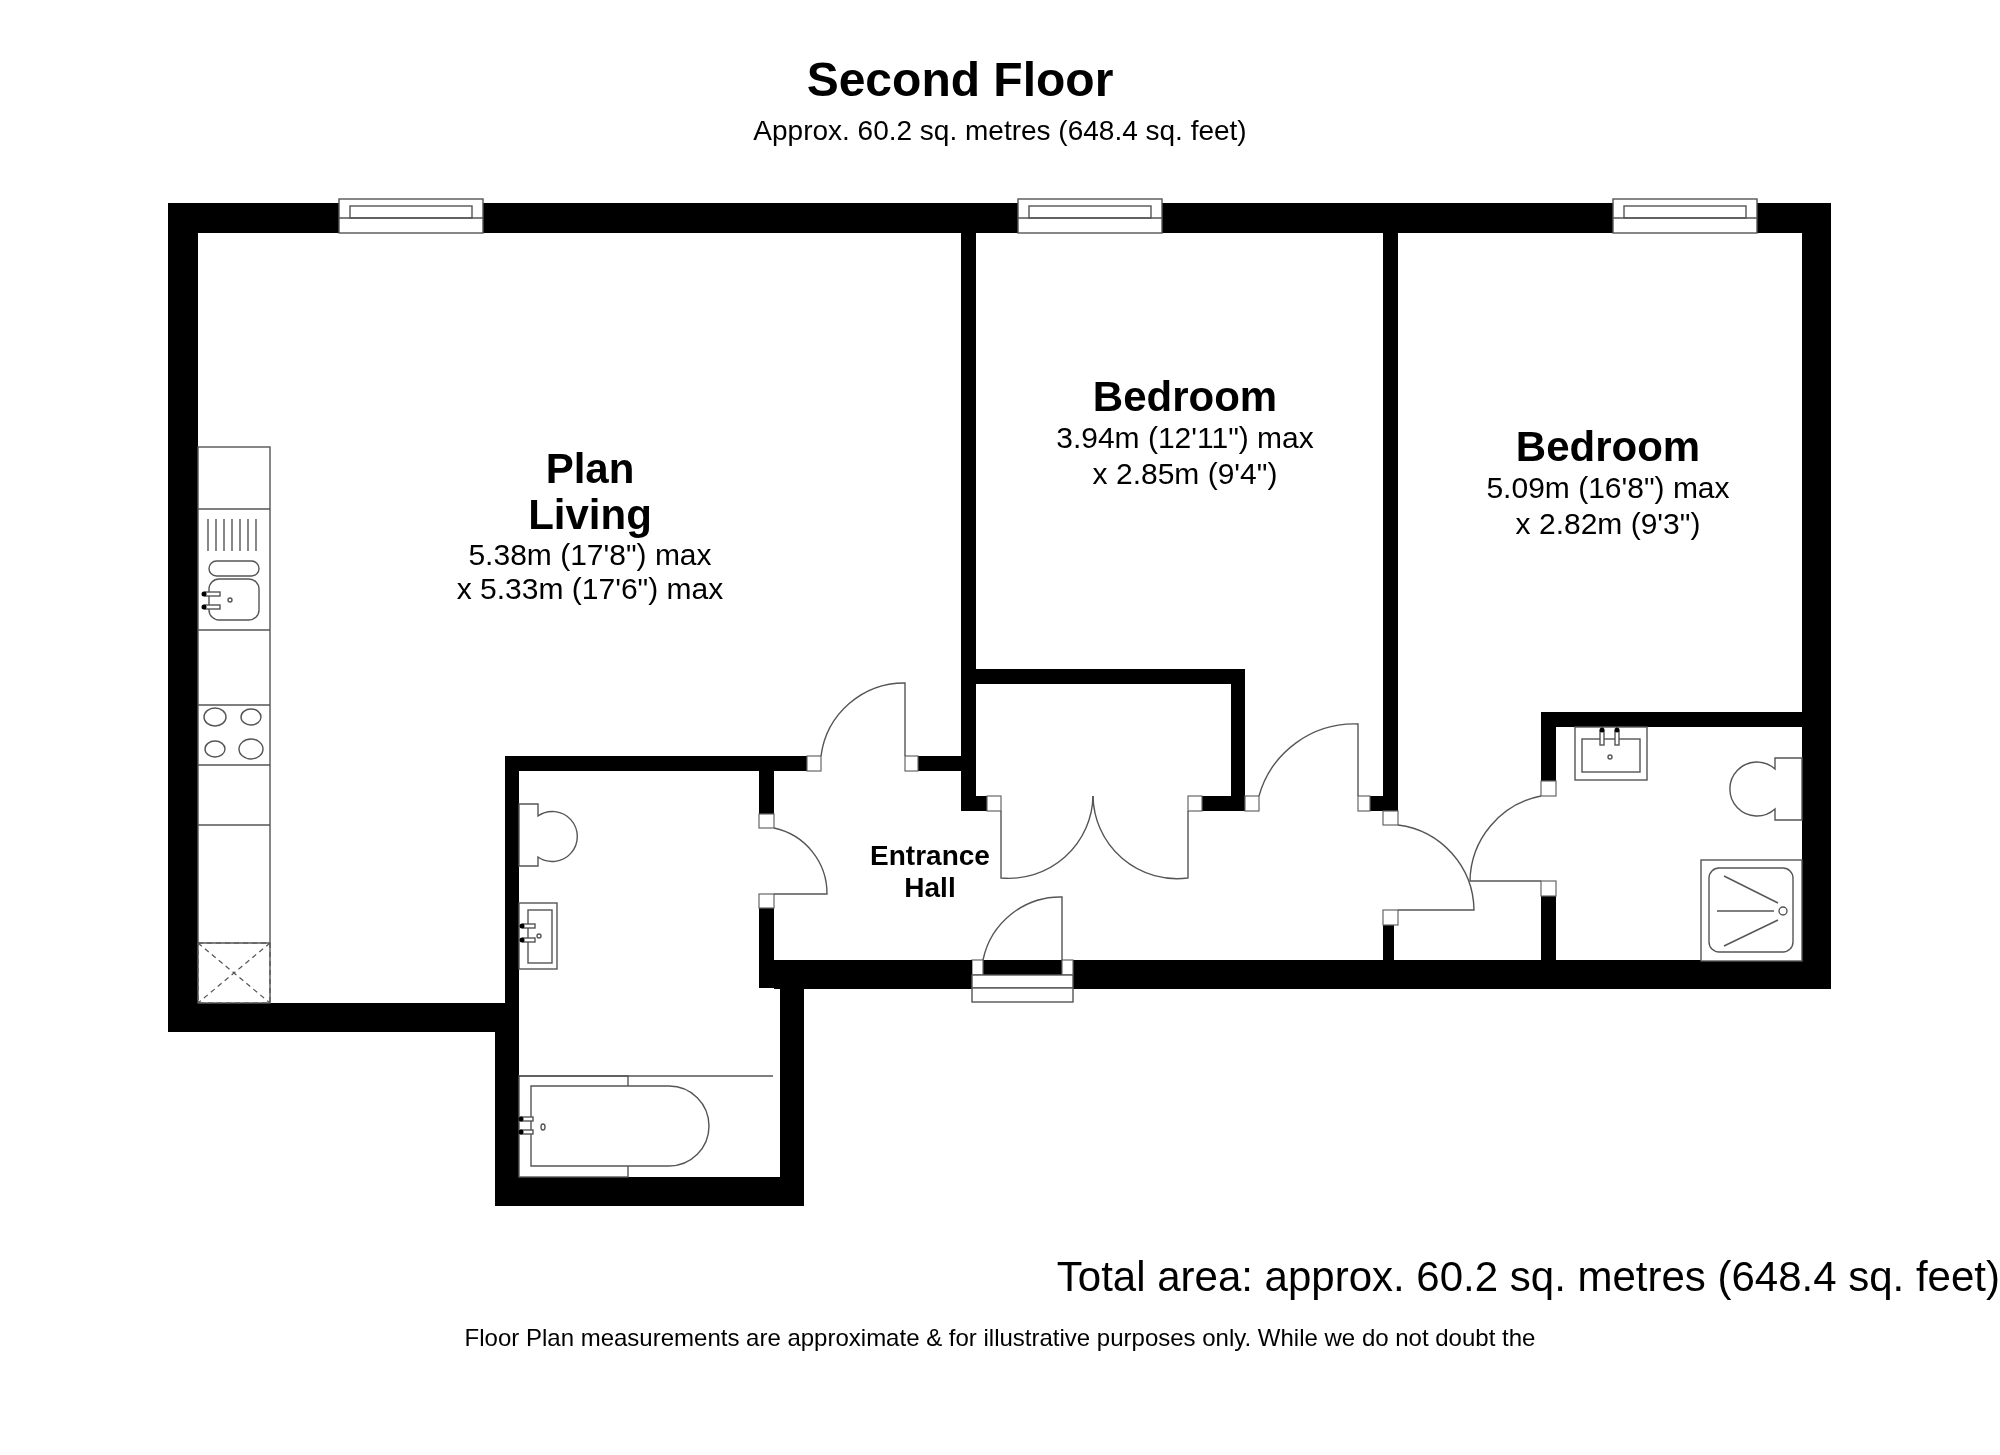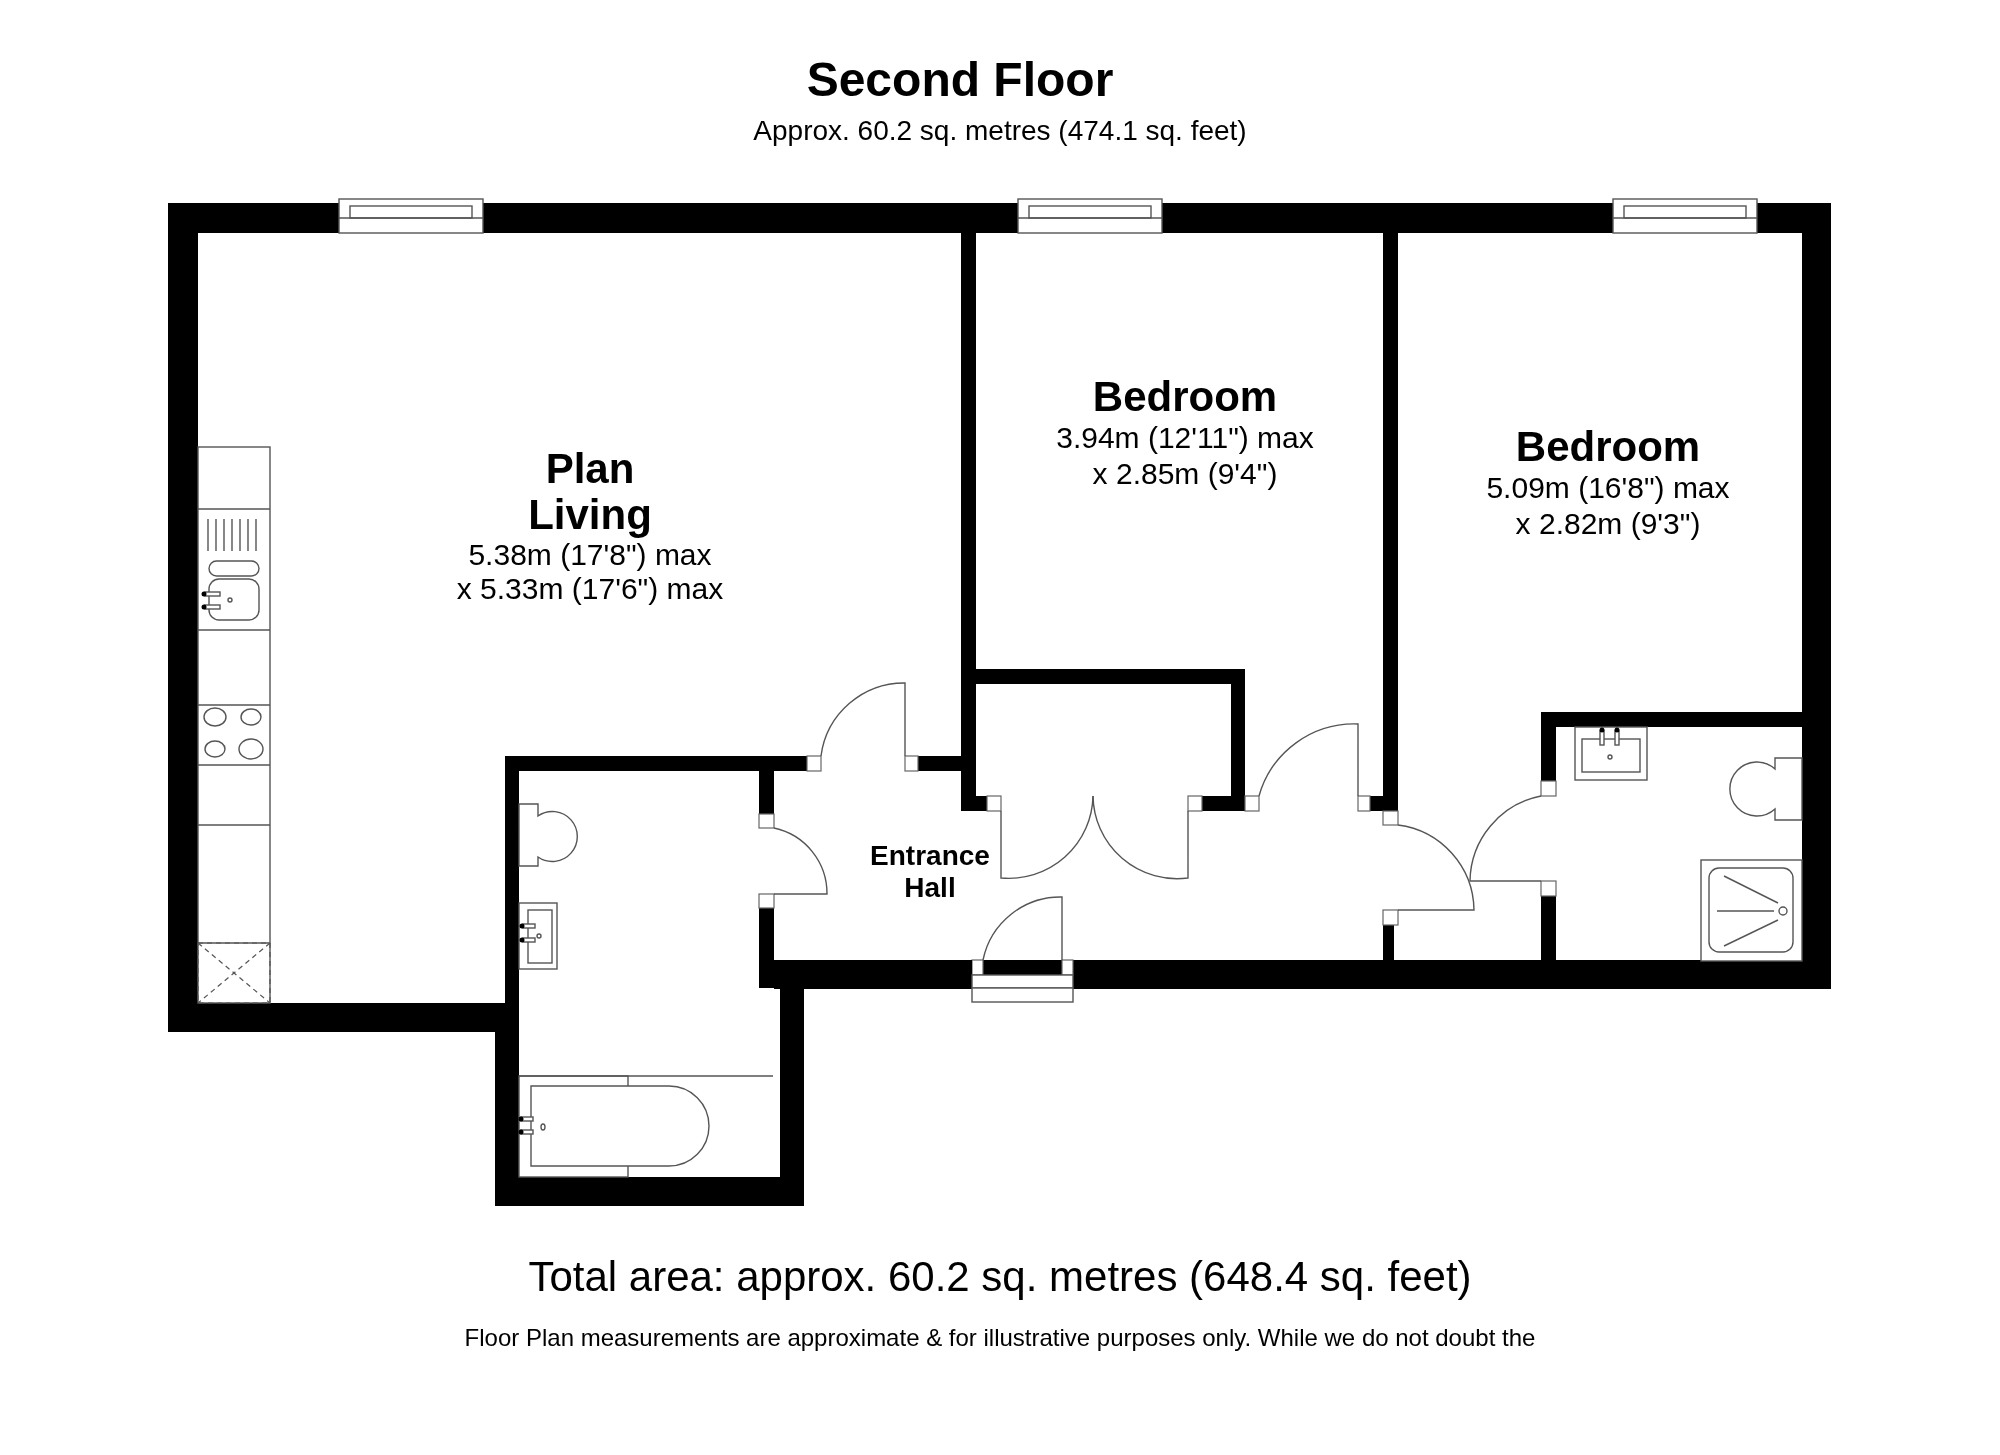--- a/index.html
+++ b/index.html
@@ -8,29 +8,29 @@
   .subtitle { position: absolute; left: 0; width: 2000px; top: 114px; text-align: center; font-size: 28px; line-height: 34px; }
   svg.plan { position: absolute; left: 0; top: 0; }
   .wall { fill: #000; }
   .fix { fill: #fff; stroke: #555; stroke-width: 1.4; }
   .line { fill: none; stroke: #555; stroke-width: 1.4; }
   .dash { fill: none; stroke: #555; stroke-width: 1.2; stroke-dasharray: 5 4; }
   .jamb { fill: #fff; stroke: #666; stroke-width: 1.2; }
   .label { position: absolute; text-align: center; line-height: 1; }
   .label .name { font-weight: bold; display: block; }
   .label .dim { display: block; }
-  .total { position: absolute; left: 0; width: 2000px; top: 1252px; text-align: center; font-size: 42px; line-height: 50px; }
+  .total { position: absolute; left: 0; width: 2000px; top: 1252px; text-align: right; font-size: 42px; line-height: 50px; }
   .disclaimer { position: absolute; left: 0; width: 2000px; top: 1322px; text-align: center; font-size: 24px; line-height: 32px; }
   .disclaimer span { display: block; }
 </style>
 </head>
 <body>
 
 <div class="title">Second Floor</div>
-<div class="subtitle">Approx. 60.2 sq. metres (474.1 sq. feet)</div>
+<div class="subtitle">Approx. 60.2 sq. metres (648.4 sq. feet)</div>
 
 <svg class="plan" width="2000" height="1455" viewBox="0 0 2000 1455" xmlns="http://www.w3.org/2000/svg">
 
   <g>
 
     <rect class="wall" x="168" y="203" width="1663" height="30"></rect>
 
     <rect class="wall" x="168" y="203" width="30" height="829"></rect>
 
     <rect class="wall" x="168" y="1003" width="350" height="29"></rect>

